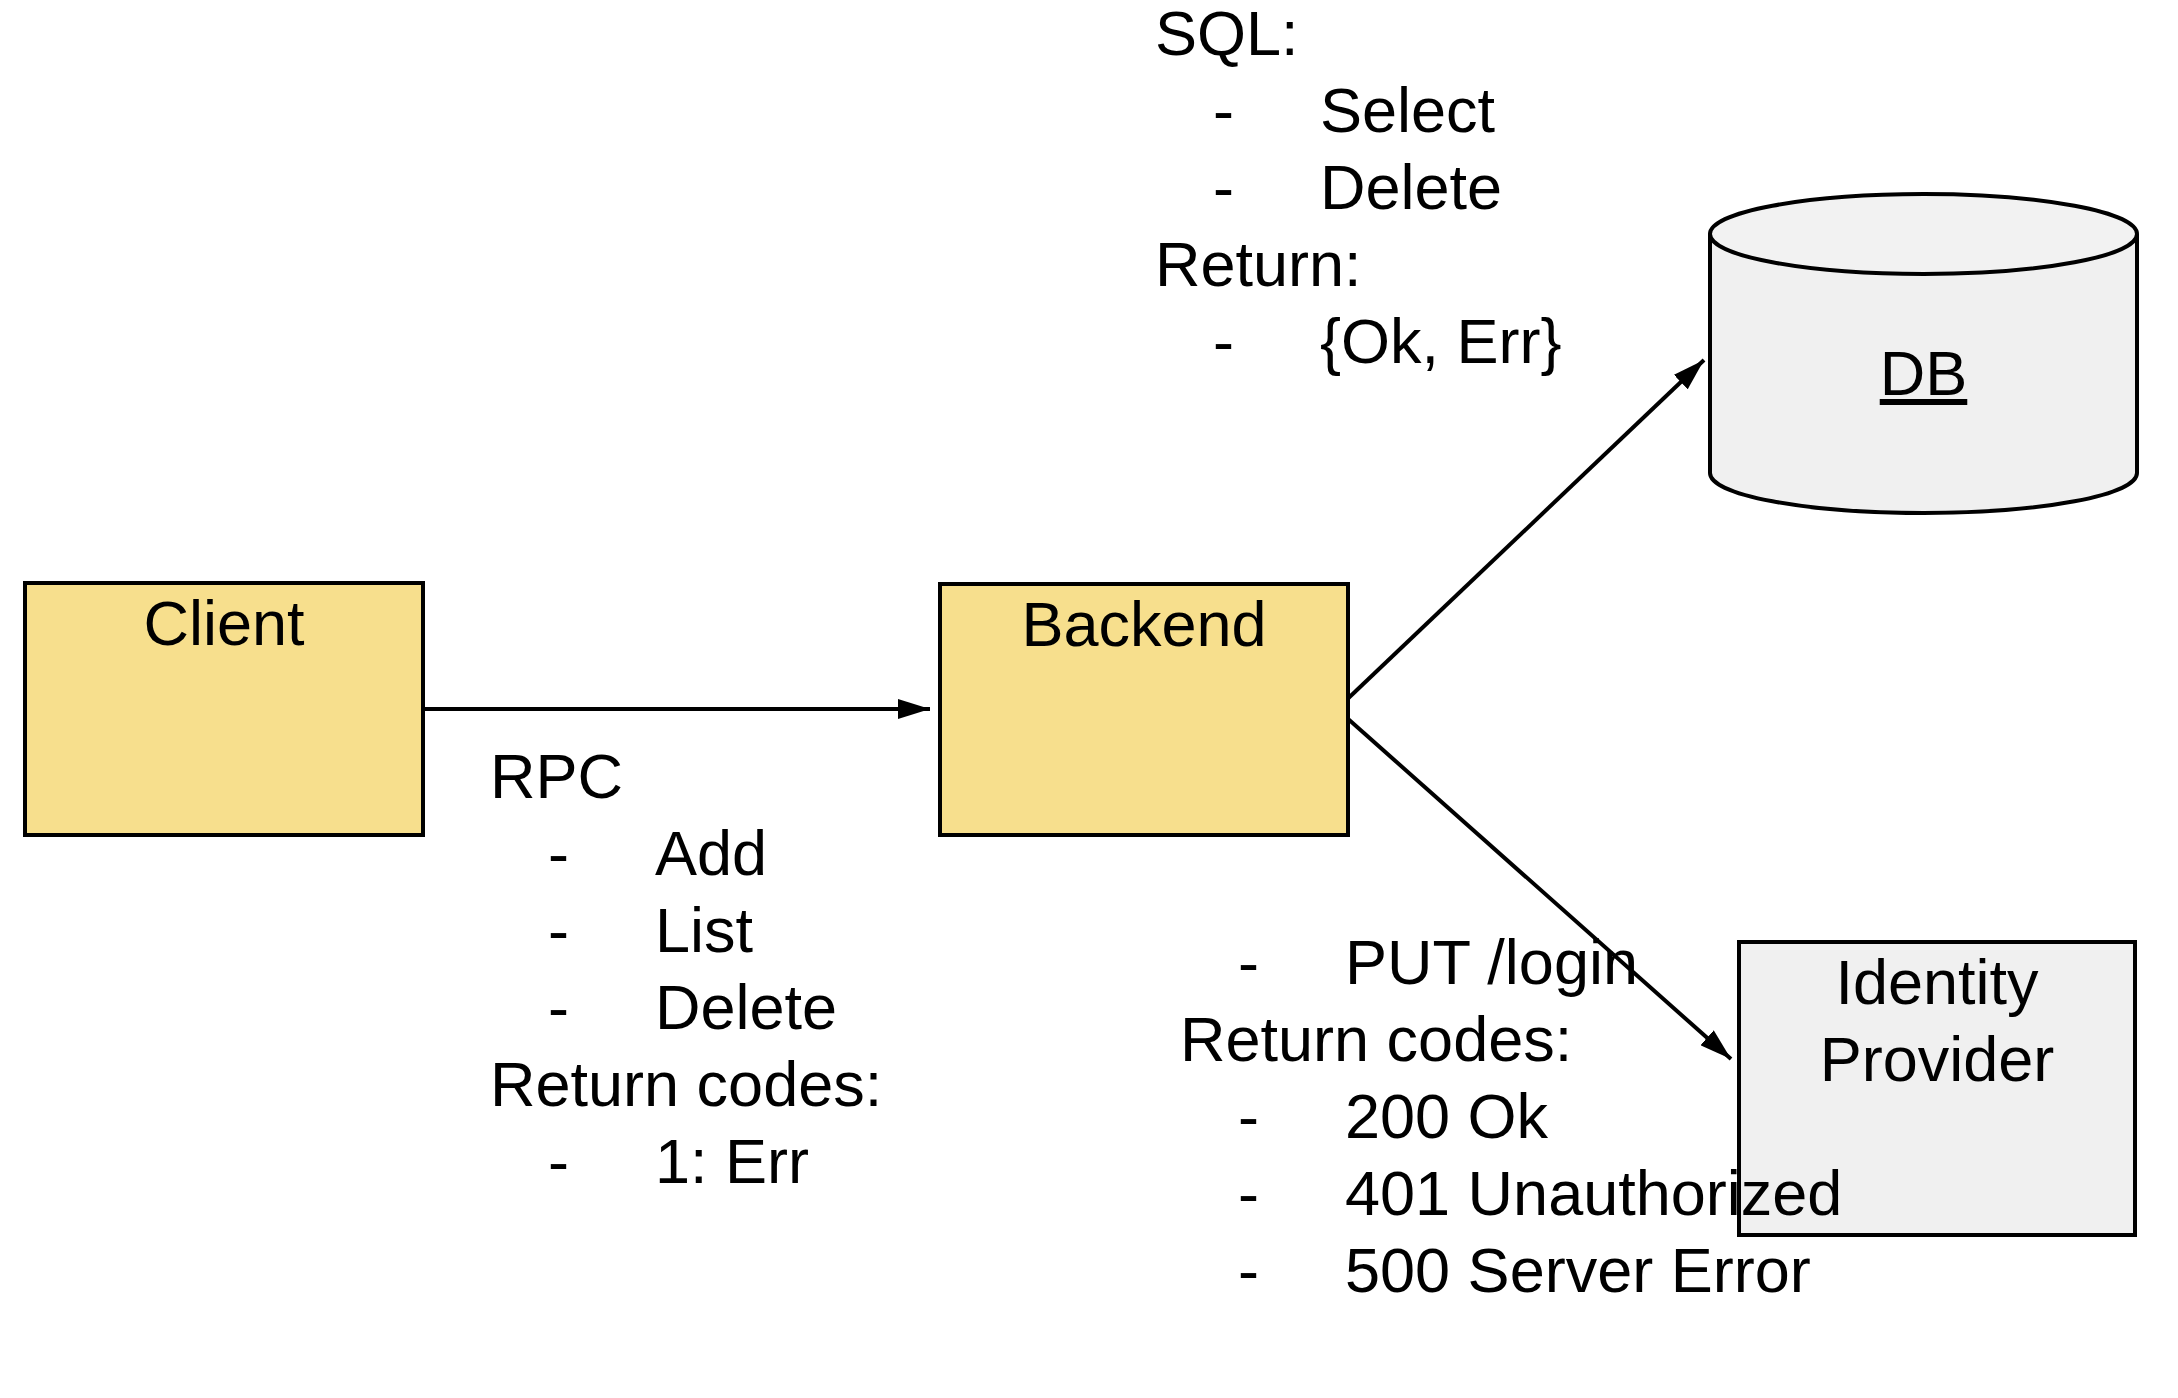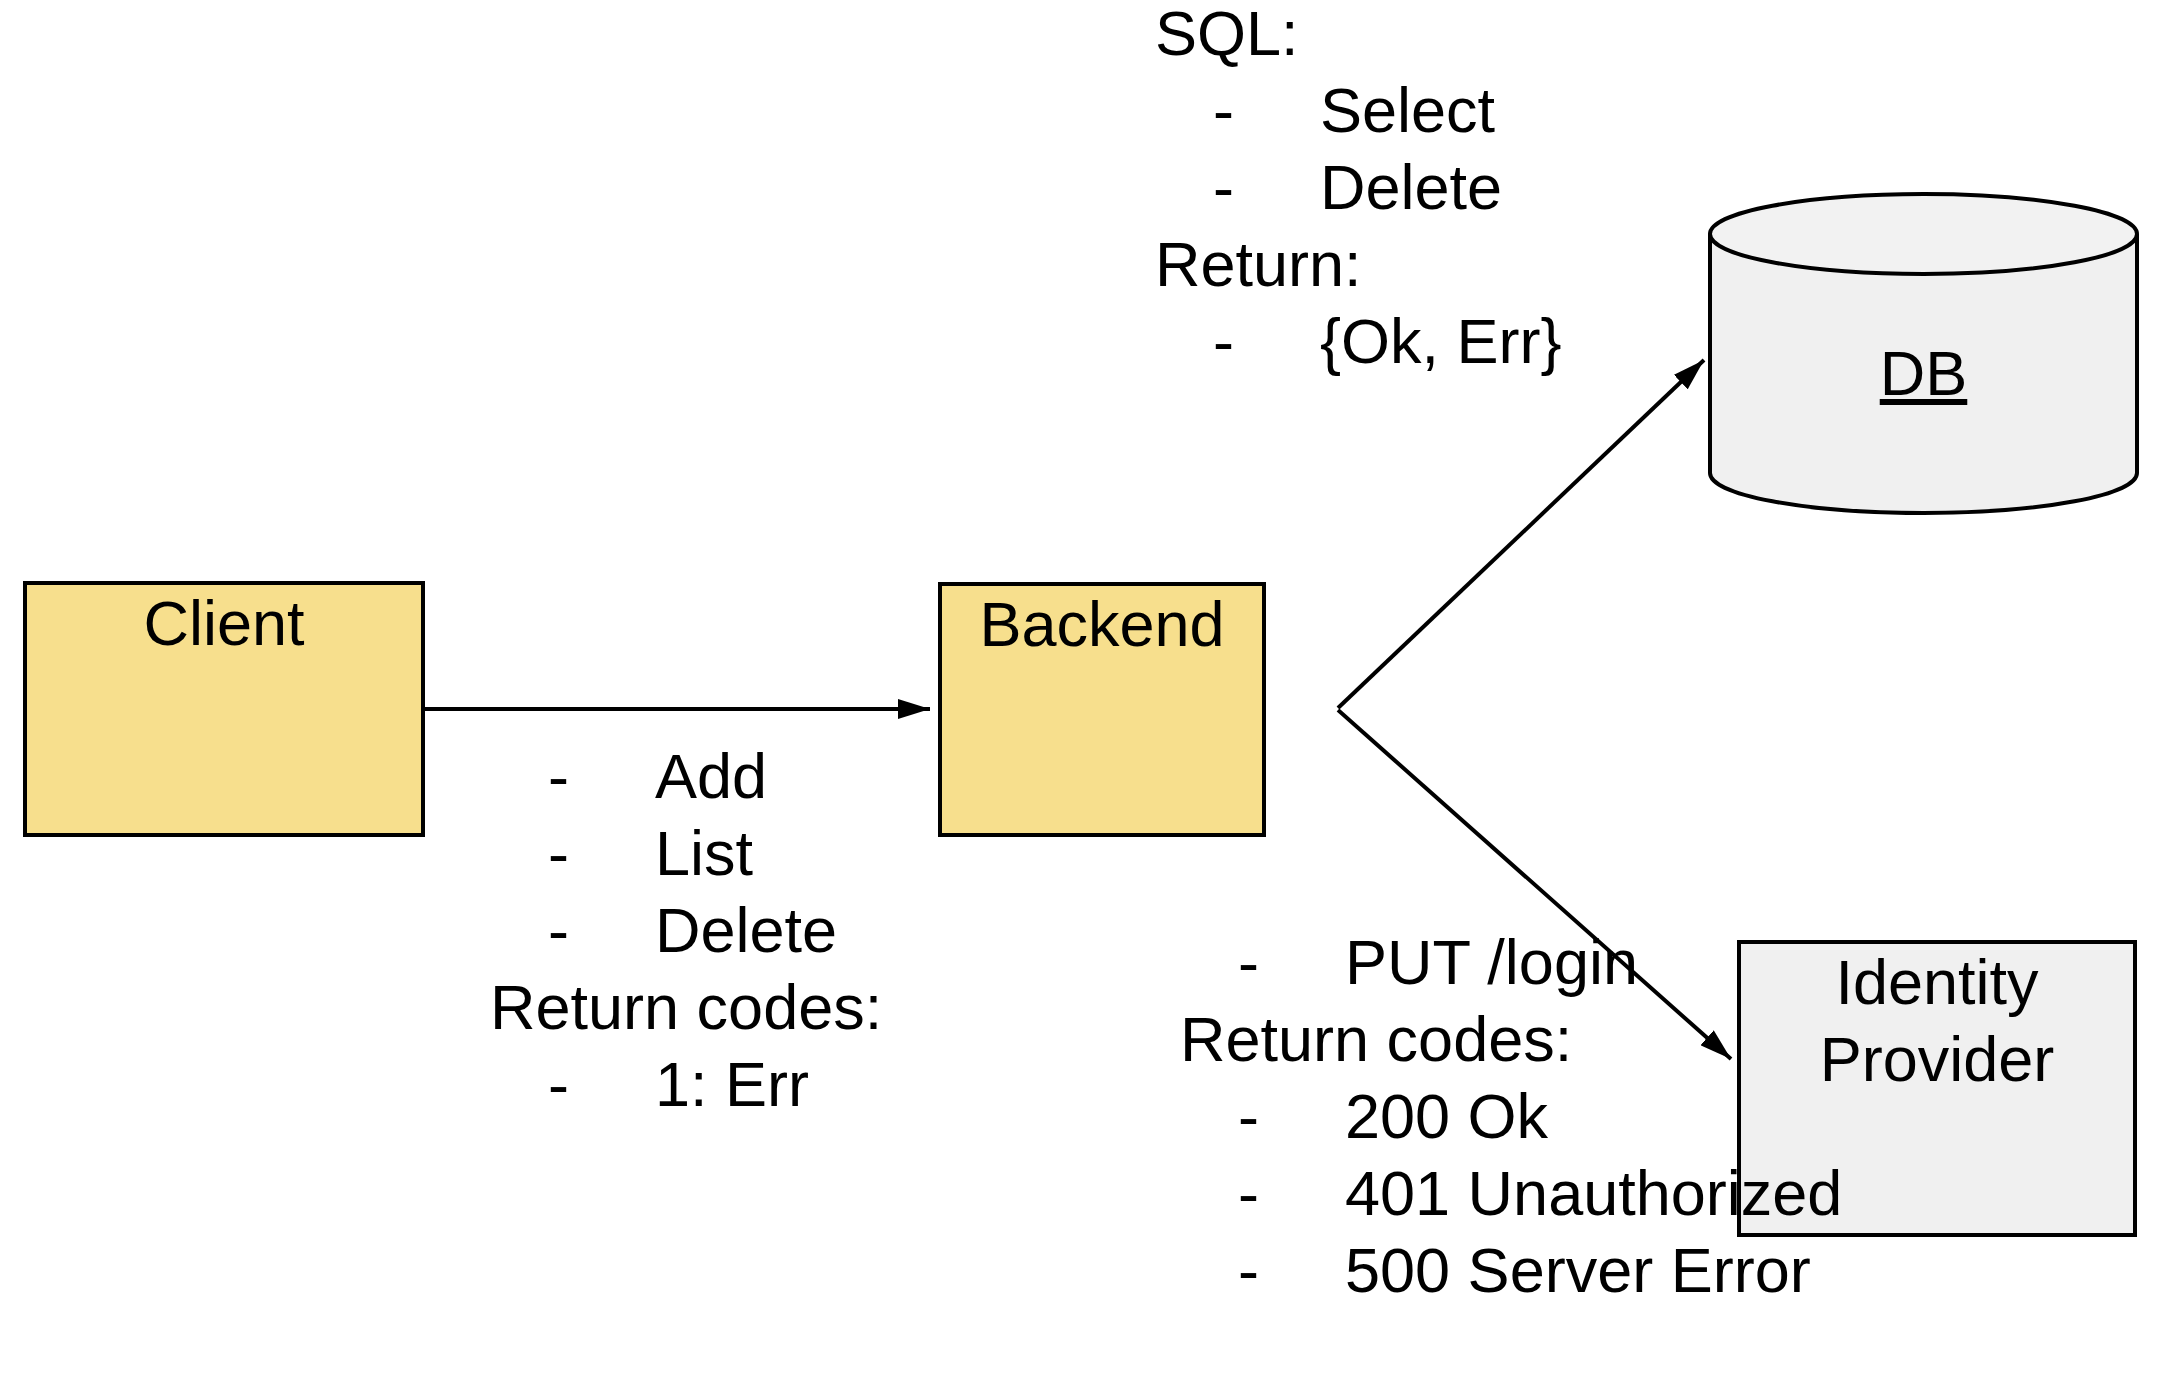--- a/index.html
+++ b/index.html
@@ -75,21 +75,21 @@
 
     <line x1="425" y1="709" x2="930" y2="709" stroke="#000000" stroke-width="4" marker-end="url(#arrowhead)"></line>
     <line x1="1338" y1="708" x2="1704" y2="360" stroke="#000000" stroke-width="4" marker-end="url(#arrowhead)"></line>
     <line x1="1338" y1="710" x2="1731" y2="1059" stroke="#000000" stroke-width="4" marker-end="url(#arrowhead)"></line>
   </svg>
 
   <div class="node yellow" style="left:23px; top:581px; width:402px; height:256px;">
     <span>Client</span>
   </div>
 
-  <div class="node yellow" style="left:938px; top:582px; width:328px; height:255px;">
+  <div class="node yellow" style="left:938px; top:582px; width:412px; height:255px;">
     <span>Backend</span>
   </div>
 
   <div class="db-label">
     <span>DB</span>
   </div>
 
   <div class="node gray" style="left:1737px; top:940px; width:400px; height:297px;">
     <span>
       <span>Identity</span><br>
@@ -99,20 +99,21 @@
 
   <div class="ann" style="left:1155px; top:-5px;">
     <div class="ln"><span>SQL:</span></div>
     <div class="ln"><span class="dash">-</span><span class="itxt">Select</span></div>
     <div class="ln"><span class="dash">-</span><span class="itxt">Delete</span></div>
     <div class="ln"><span>Return:</span></div>
     <div class="ln"><span class="dash">-</span><span class="itxt">{Ok, Err}</span></div>
   </div>
 
   <div class="ann" style="left:490px; top:738px;">
+    <div class="ln"><span>RPC</span></div>
     <div class="ln"><span class="dash">-</span><span class="itxt">Add</span></div>
     <div class="ln"><span class="dash">-</span><span class="itxt">List</span></div>
     <div class="ln"><span class="dash">-</span><span class="itxt">Delete</span></div>
     <div class="ln"><span>Return codes:</span></div>
     <div class="ln"><span class="dash">-</span><span class="itxt">1: Err</span></div>
   </div>
 
   <div class="ann" style="left:1180px; top:924px;">
     <div class="ln"><span class="dash">-</span><span class="itxt">PUT /login</span></div>
     <div class="ln"><span>Return codes:</span></div>

